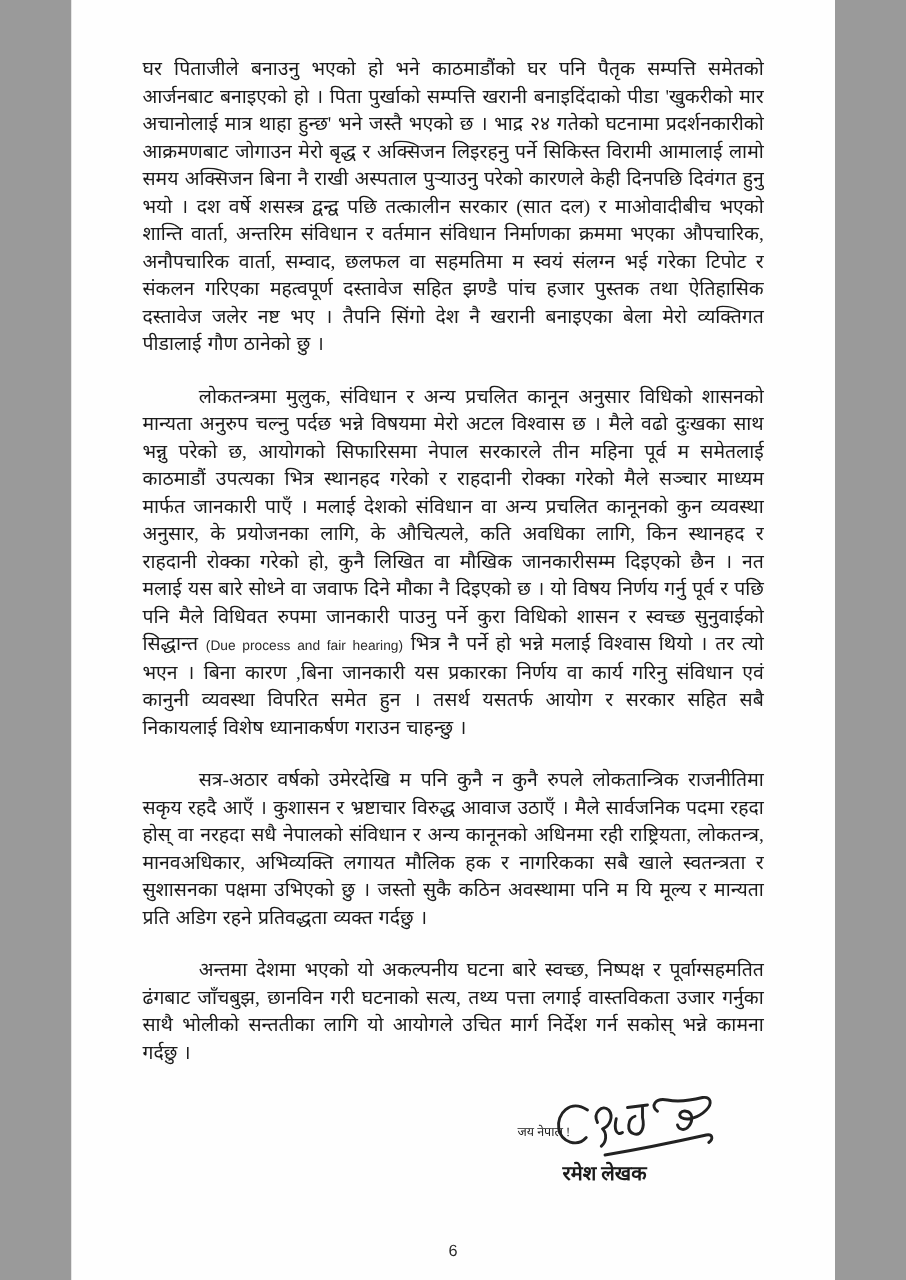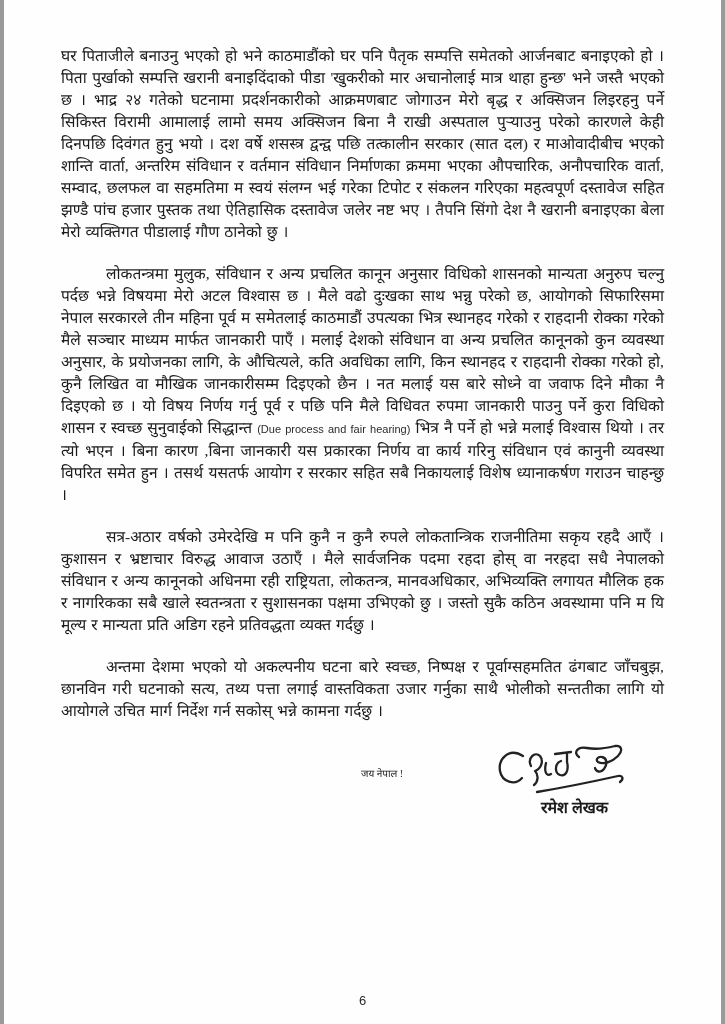--- a/index.html
+++ b/index.html
@@ -1,17 +1,17 @@
 <!DOCTYPE html>
 <html><head>
 <meta charset="utf-8">
 <style>
   html, body { margin: 0; padding: 0; background: #9a9a9a; }
   .page {
-    width: 717px;
+    width: 611px;
     height: 1024px;
     margin: 0 auto;
     background: #fefefe;
     position: relative;
     box-sizing: border-box;
     padding: 45px 57px 0 57px;
     font-family: "Liberation Serif", serif;
     color: #1b1b1b;
     overflow: hidden;
   }
@@ -46,21 +46,20 @@
     top: 0;
     width: 155px;
   }
   .signature-svg { display: block; margin: 0 0 -2px 2px; }
   .signer-name, .signer-title {
     font-weight: 700;
     font-size: 16px;
     line-height: 24px;
     padding-left: 12px;
     white-space: nowrap;
-    text-align: center;
   }
   .page-number {
     position: absolute;
     bottom: 16px;
     left: 0;
     right: 0;
     text-align: center;
     font-family: "Liberation Sans", sans-serif;
     font-size: 13px;
     color: #2b2b2b;

